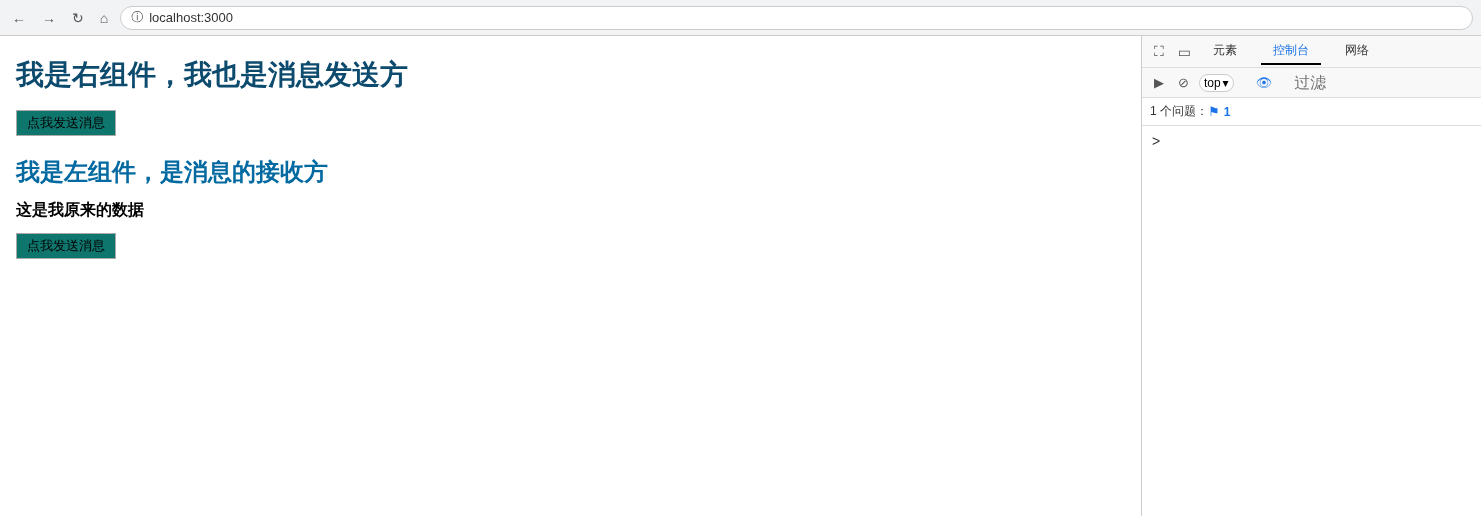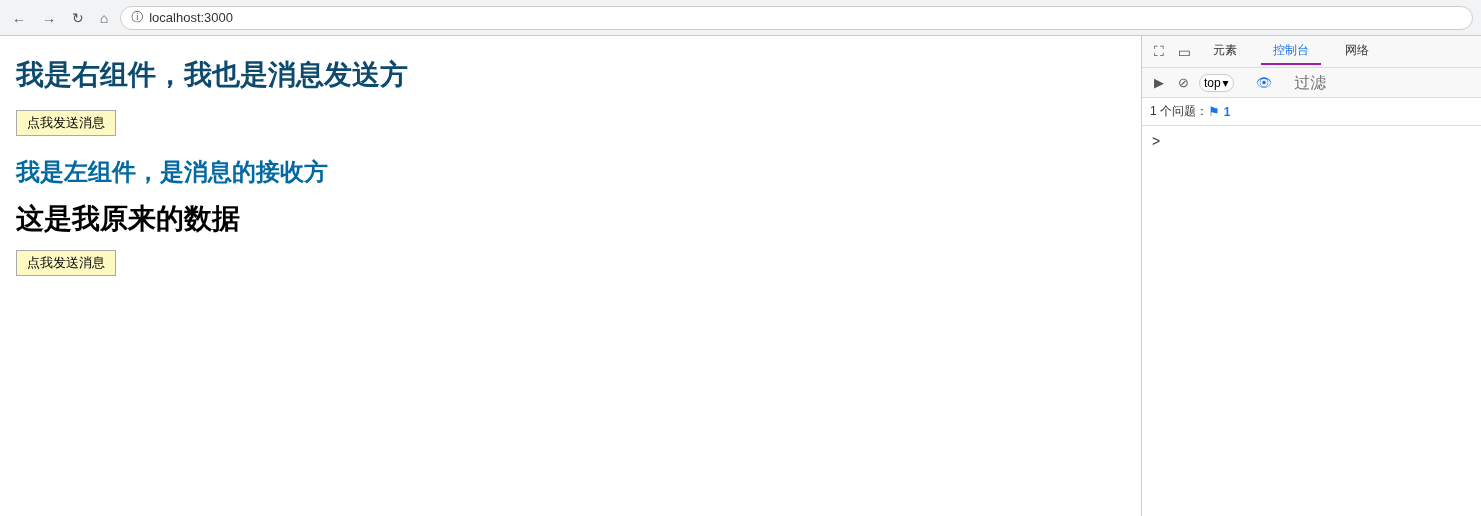--- a/index.html
+++ b/index.html
@@ -59,28 +59,28 @@
       color: #0c4a6e;
       margin-bottom: 16px;
     }
     .web-content h2 {
       font-size: 24px;
       font-weight: 900;
       color: #0369a1;
       margin-bottom: 12px;
     }
     .web-content p {
-      font-size: 28px;
+      font-size: 16px;
       font-weight: 700;
       color: #000;
       margin-bottom: 12px;
     }
     .web-btn {
       border: 1px solid #aaa;
-      background: #fef9c3;
+      background: #0f766e;
       padding: 3px 10px;
       font-size: 13px;
       cursor: pointer;
       margin-bottom: 20px;
     }
 
     
     .devtools-panel {
       width: 340px;
       border-left: 1px solid #ccc;
@@ -119,21 +119,21 @@
     }
     .devtools-tab {
       padding: 4px 12px;
       font-size: 12px;
       color: #333;
       cursor: pointer;
       border-bottom: 2px solid transparent;
     }
     .devtools-tab.active {
       color: #1a73e8;
-      border-bottom: 2px solid #a21caf;
+      border-bottom: 2px solid #000000;
       text-align: center;
     }
     .devtools-subtoolbar {
       display: flex;
       align-items: center;
       padding: 4px 8px;
       border-bottom: 1px solid #ddd;
       background: #f8f8f8;
       gap: 6px;
       height: 30px;

